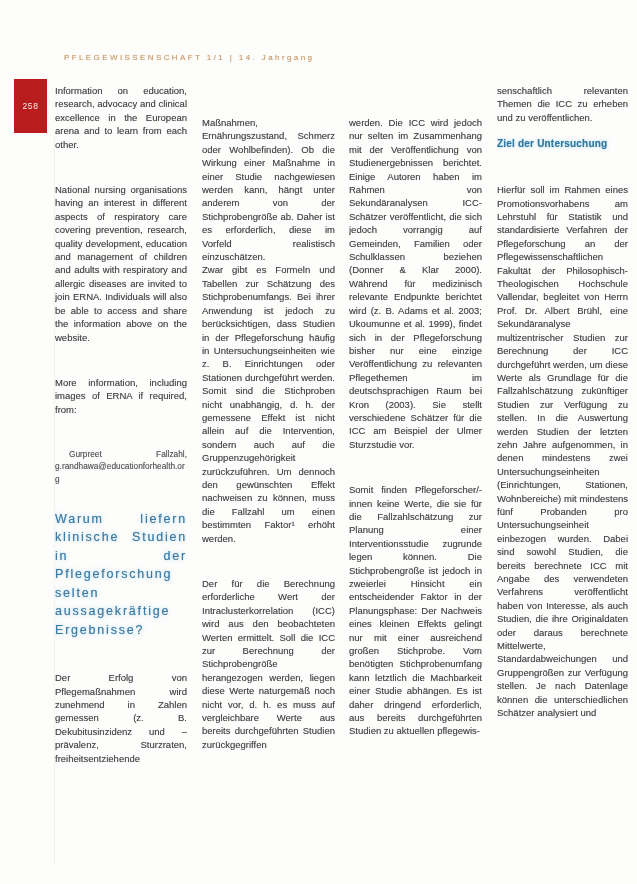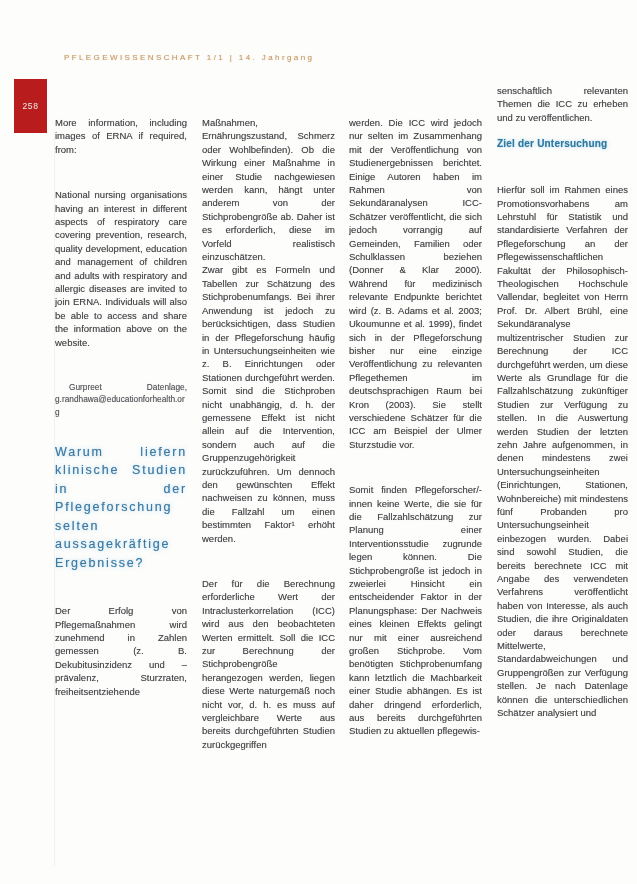--- a/index.html
+++ b/index.html
@@ -104,23 +104,24 @@
 
   <div class="journal-header">PFLEGEWISSENSCHAFT 1/1 | 14. Jahrgang</div>
 
   <div class="page-badge">
     <span>258</span>
   </div>
 
   <div class="scan-line"></div>
 
   <div class="col col-1">
+    <p lang="en">Information on education, research, advocacy and clinical excellence in the European arena and to learn from each other.</p>
+    <p lang="en" class="np">National nursing organisations having an interest in different aspects of respiratory care covering prevention, research, quality development, education and management of children and adults with respiratory and allergic diseases are invited to join ERNA. Individuals will also be able to access and share the information above on the website.</p>
     <p lang="en" class="np">More information, including images of ERNA if required, from:</p>
-    <p lang="en" class="np">National nursing organisations having an interest in different aspects of respiratory care covering prevention, research, quality development, education and management of children and adults with respiratory and allergic diseases are invited to join ERNA. Individuals will also be able to access and share the information above on the website.</p>
-    <p lang="en" class="contact np">Gurpreet Datenlage, g.randhawa@educationforhealth.org</p>
+    <p lang="en" class="contact np">Gurpreet Fallzahl, g.randhawa@educationforhealth.org</p>
     <h1 class="article-title">Warum liefern klinische Studien in der Pflegeforschung selten aussagekräftige Ergebnisse?</h1>
     <p class="np">Der Erfolg von Pflegemaßnahmen wird zunehmend in Zahlen gemessen (z. B. Dekubitusinzidenz und –prävalenz, Sturzraten, freiheitsentziehende</p>
   </div>
 
   <div class="col col-2">
     <p class="np">Maßnahmen, Ernährungszustand, Schmerz oder Wohlbefinden). Ob die Wirkung einer Maßnahme in einer Studie nachgewiesen werden kann, hängt unter anderem von der Stichprobengröße ab. Daher ist es erforderlich, diese im Vorfeld realistisch einzuschätzen.</p>
     <p>Zwar gibt es Formeln und Tabellen zur Schätzung des Stichprobenumfangs. Bei ihrer Anwendung ist jedoch zu berücksichtigen, dass Studien in der Pflegeforschung häufig in Untersuchungseinheiten wie z. B. Einrichtungen oder Stationen durchgeführt werden. Somit sind die Stichproben nicht unabhängig, d. h. der gemessene Effekt ist nicht allein auf die Intervention, sondern auch auf die Gruppenzugehörigkeit zurückzuführen. Um dennoch den gewünschten Effekt nachweisen zu können, muss die Fallzahl um einen bestimmten Faktor¹ erhöht werden.</p>
     <p class="np">Der für die Berechnung erforderliche Wert der Intraclusterkorrelation (ICC) wird aus den beobachteten Werten ermittelt. Soll die ICC zur Berechnung der Stichprobengröße herangezogen werden, liegen diese Werte naturgemäß noch nicht vor, d. h. es muss auf vergleichbare Werte aus bereits durchgeführten Studien zurückgegriffen</p>
   </div>
 

